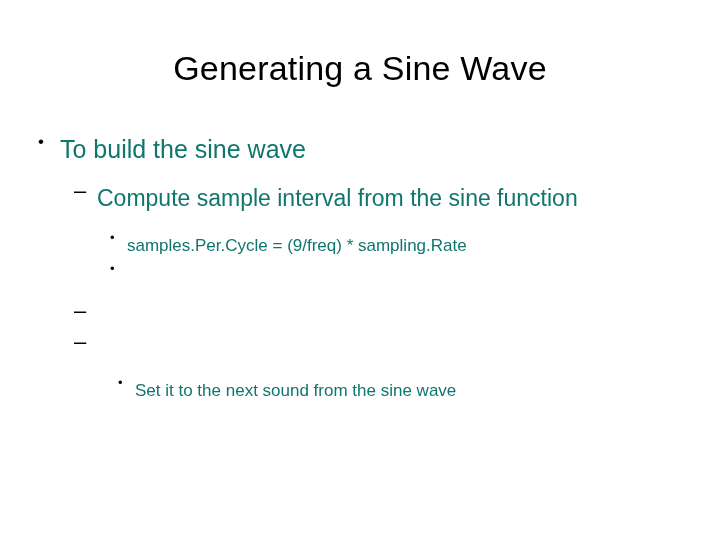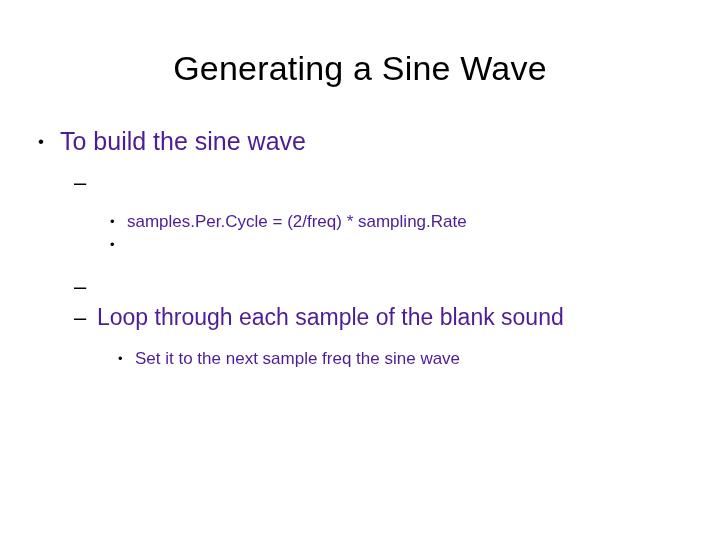--- a/index.html
+++ b/index.html
@@ -55,21 +55,22 @@
   }
 
   .marker {
     flex: 0 0 auto;
     text-align: left;
     color: #000000;
   }
 
   .btext {
     flex: 0 1 auto;
-    color: #4c1d95;
+    color: #0f766e;
+    margin-top: 8px;
   }
 
   
   .lvl1 {
     margin-left: 38px;
     font-size: 25px;
     line-height: 31px;
     margin-bottom: 11px;
   }
   .lvl1 .marker { width: 22px; font-size: 17px; line-height: 31px; }
@@ -116,39 +117,39 @@
 
   <div class="body">
 
     <div class="bullet-row lvl1">
       <span class="marker">•</span>
       <span class="btext">To build the sine wave</span>
     </div>
 
     <div class="bullet-row lvl2 tight">
       <span class="marker">–</span>
+      <span class="btext">Compute sample interval from the sine function</span>
     </div>
 
     <div class="bullet-row lvl3 first">
       <span class="marker">•</span>
-      <span class="btext">samples.Per.Cycle = (2/freq) * sampling.Rate</span>
+      <span class="btext">samples.Per.Cycle = (9/freq) * sampling.Rate</span>
     </div>
 
     <div class="bullet-row lvl3">
       <span class="marker">•</span>
     </div>
 
     <div class="bullet-row lvl2 spaced-top">
       <span class="marker">–</span>
     </div>
 
     <div class="bullet-row lvl2">
       <span class="marker">–</span>
-      <span class="btext">Loop through each sample of the blank sound</span>
     </div>
 
     <div class="bullet-row lvl3b">
       <span class="marker">•</span>
-      <span class="btext">Set it to the next sample freq the sine wave</span>
+      <span class="btext">Set it to the next sound from the sine wave</span>
     </div>
 
   </div>
 </div>
 
 </body></html>

